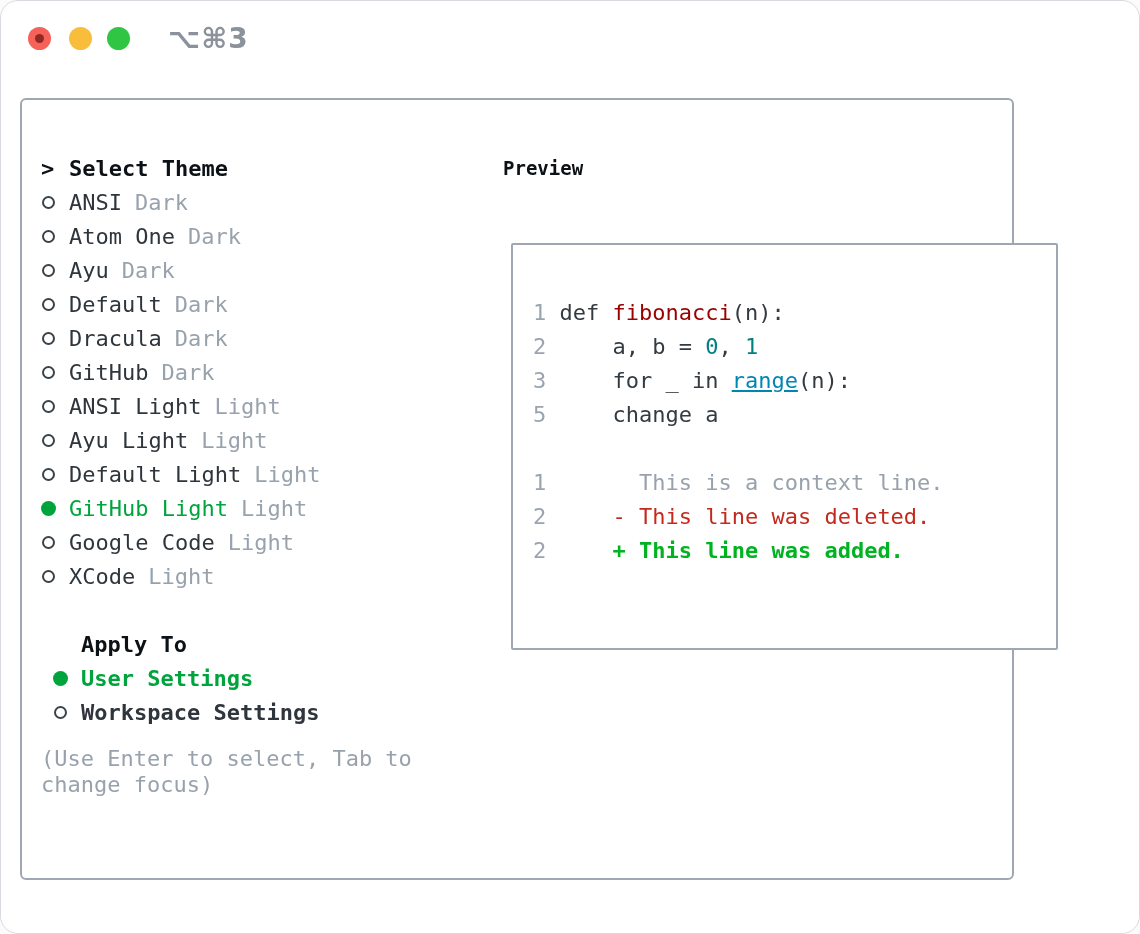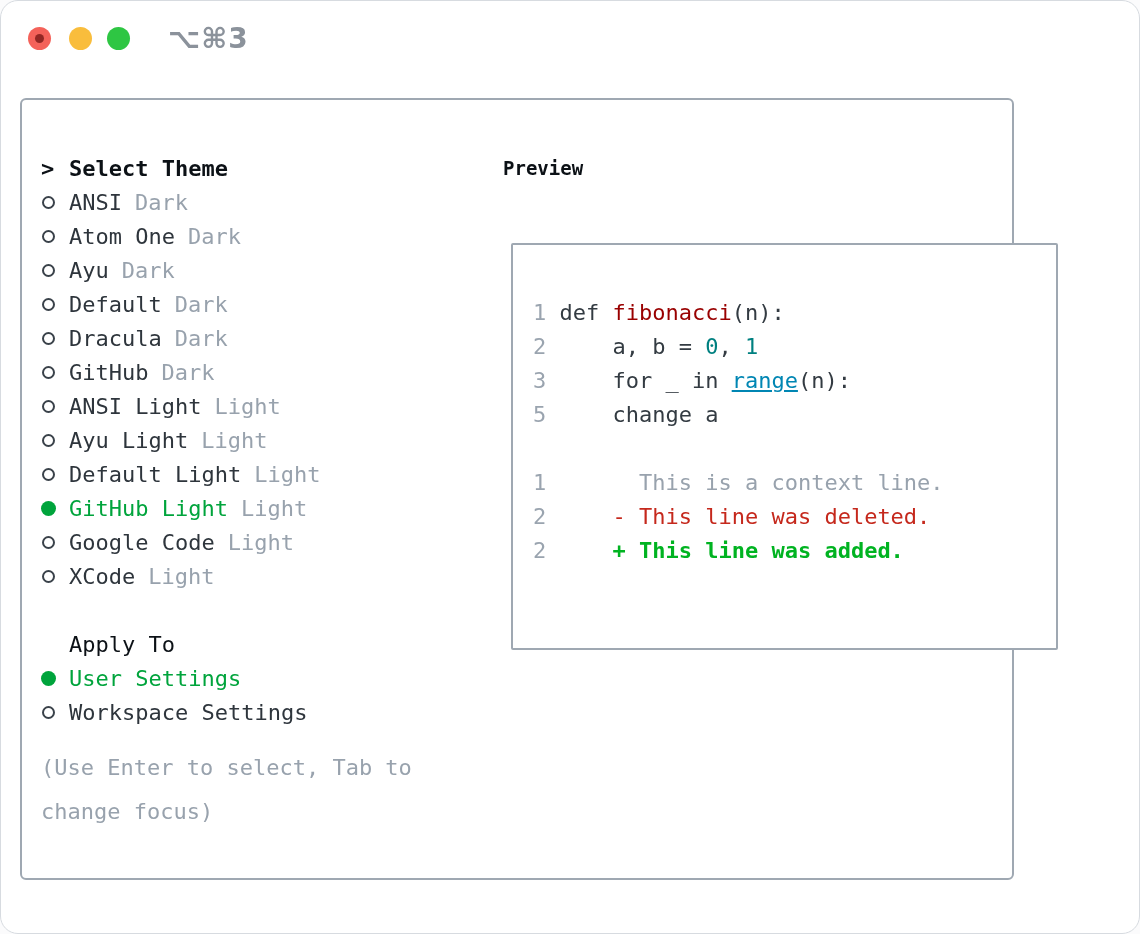--- a/index.html
+++ b/index.html
@@ -21,23 +21,23 @@
   .marker{width:28px;display:inline-flex;align-items:center;flex:0 0 28px;}
   .chev{color:var(--text_strong);font-weight:bold;font-size:22px;}
   .circle{width:13px;height:13px;box-sizing:border-box;border:2px solid #3a424a;border-radius:50%;margin-left:1px;}
   .circle.sel{width:15px;height:15px;border:none;background:var(--green_ui);margin-left:0;}
   .h-label{font-weight:bold;color:var(--text_strong);}
   .name{color:var(--text_primary);}
   .name.sel{color:var(--green_ui);}
   .variant{color:var(--text_secondary);margin-left:13px;}
 
   .left-col{position:absolute;left:19px;top:51px;}
-  .apply-col{position:absolute;left:19px;top:527px;}
+  .apply-col{position:absolute;left:31px;top:527px;font-weight:bold;}
   .apply-label{color:var(--text_strong);}
-  .hint{position:absolute;left:19px;top:646px;width:440px;font-size:22px;line-height:44px;color:var(--text_secondary);}
+  .hint{position:absolute;left:19px;top:646px;width:440px;font-size:22px;line-height:26px;color:var(--text_secondary);}
 
   
   .preview-label{position:absolute;left:481px;top:51px;height:34px;line-height:34px;font-size:19px;font-weight:bold;color:var(--text_strong);}
   .pbox{position:absolute;left:489px;top:103px;width:547px;height:407px;box-sizing:border-box;border:2px solid var(--border);border-radius:2px;background:#fff;margin-top:40px;}
   .code{position:absolute;left:20px;top:51px;font-size:22px;}
   .cline{height:34px;line-height:34px;white-space:pre;}
   .s-ln{color:var(--line_number);}
   .s-c{color:var(--code_text);}
   .s-fn{color:var(--code_fn);}
   .s-num{color:var(--code_num);}

